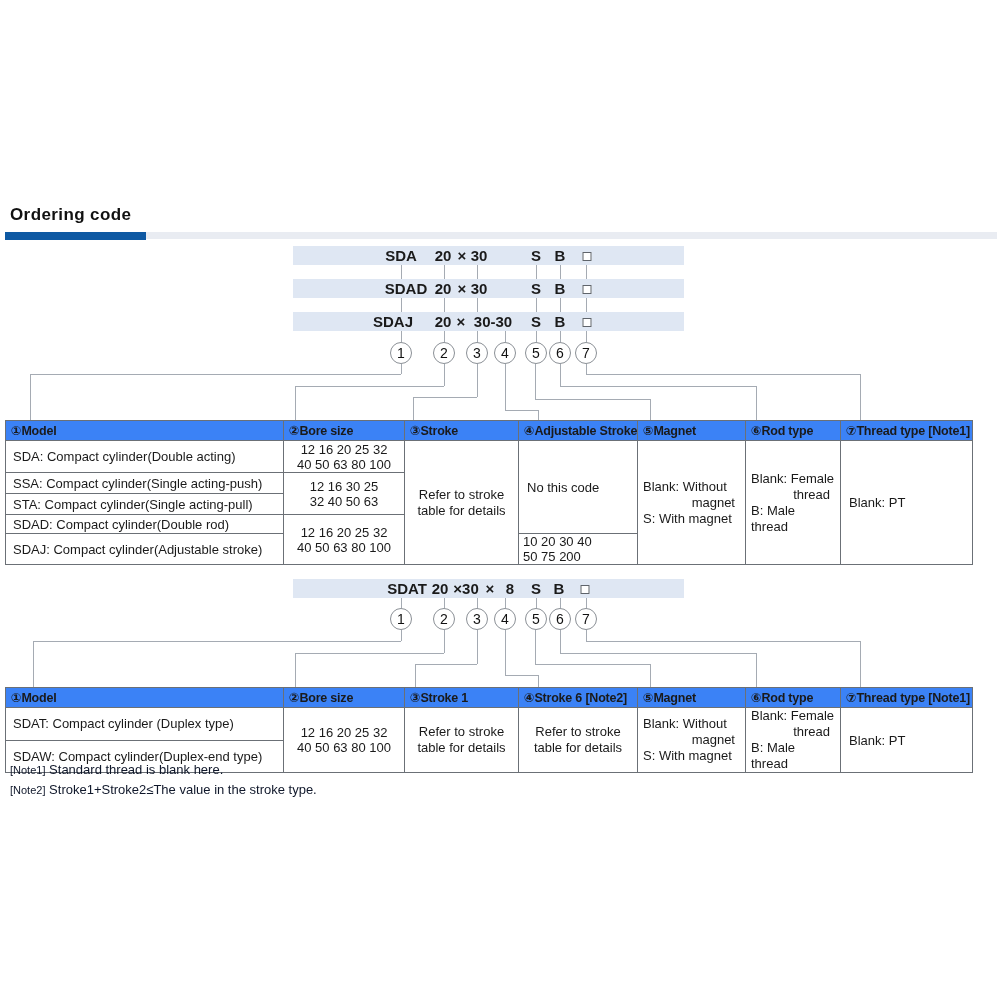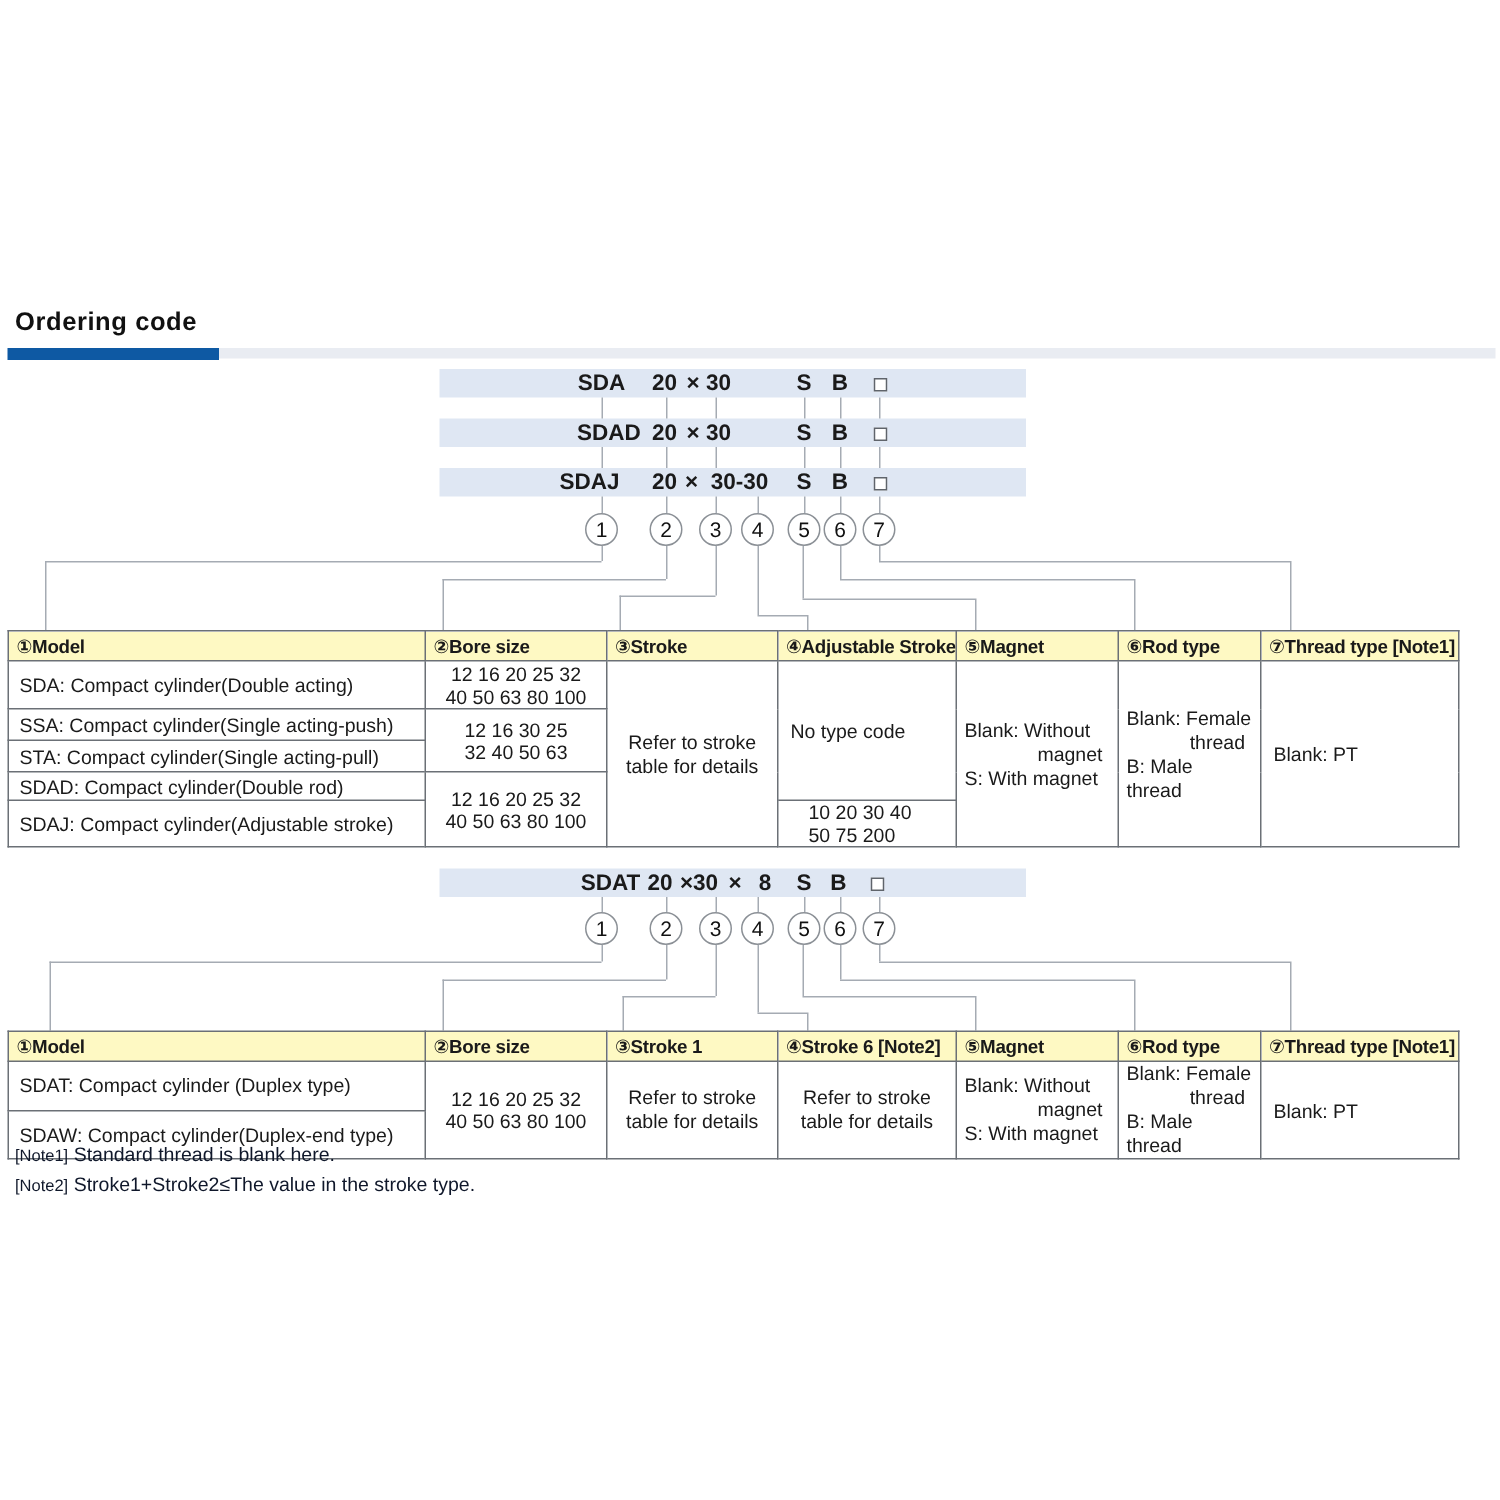--- a/index.html
+++ b/index.html
@@ -18,24 +18,24 @@
   .sq{position:absolute;top:6px;width:7px;height:7px;border:1px solid #5f646b;background:#fff;transform:translateX(-50%);}
   
   .circ{position:absolute;width:20px;height:20px;border:1px solid #8b9096;border-radius:50%;background:#fff;
         text-align:center;line-height:20px;font-size:14px;color:#111;}
   
   .vl{position:absolute;width:1px;background:#a5abb3;}
   .hl{position:absolute;height:1px;background:#a5abb3;}
   
   table.tbl{position:absolute;border-collapse:collapse;table-layout:fixed;width:967px;font-size:13px;color:#1a1a1a;}
   .tbl th,.tbl td{border:1px solid #6b7076;padding:0;vertical-align:middle;overflow:hidden;}
-  .tbl th{background:#fef9c3;text-align:left;font-size:12.5px;font-weight:bold;padding-left:5px;white-space:nowrap;letter-spacing:-0.2px;height:19px;}
+  .tbl th{background:#3b82f6;text-align:left;font-size:12.5px;font-weight:bold;padding-left:5px;white-space:nowrap;letter-spacing:-0.2px;height:19px;}
   td.model{text-align:left;padding-left:7px;font-size:13px;}
   td.num{text-align:center;line-height:15px;font-size:13px;}
-  td.numl{text-align:left;padding-left:20px;line-height:15px;font-size:13px;}
+  td.numl{text-align:left;padding-left:4px;line-height:15px;font-size:13px;}
   td.ctr{text-align:center;line-height:16px;}
   td.leftc{text-align:left;padding-left:8px;}
   td.mixed div{line-height:16px;padding:0 5px;}
   td.mixed div.r{text-align:right;padding-right:10px;}
   
   .note{position:absolute;left:10px;font-size:13px;color:#0f172a;}
   .ntag{font-size:11px;}
 </style>
 </head>
 <body>
@@ -145,21 +145,21 @@
   <tr style="height:32px">
     <td class="model">SDA: Compact cylinder(Double acting)</td>
     <td class="num">
       <div>12 16 20 25 32</div>
       <div>40 50 63 80 100</div>
     </td>
     <td class="ctr" rowspan="5">
       <div>Refer to stroke</div>
       <div>table for details</div>
     </td>
-    <td class="leftc" rowspan="4">No type code</td>
+    <td class="leftc" rowspan="4">No this code</td>
     <td class="mixed" rowspan="5">
       <div>Blank: Without</div>
       <div class="r">magnet</div>
       <div>S: With magnet</div>
     </td>
     <td class="mixed" rowspan="5">
       <div>Blank: Female</div>
       <div class="r">thread</div>
       <div>B: Male thread</div>
     </td>

